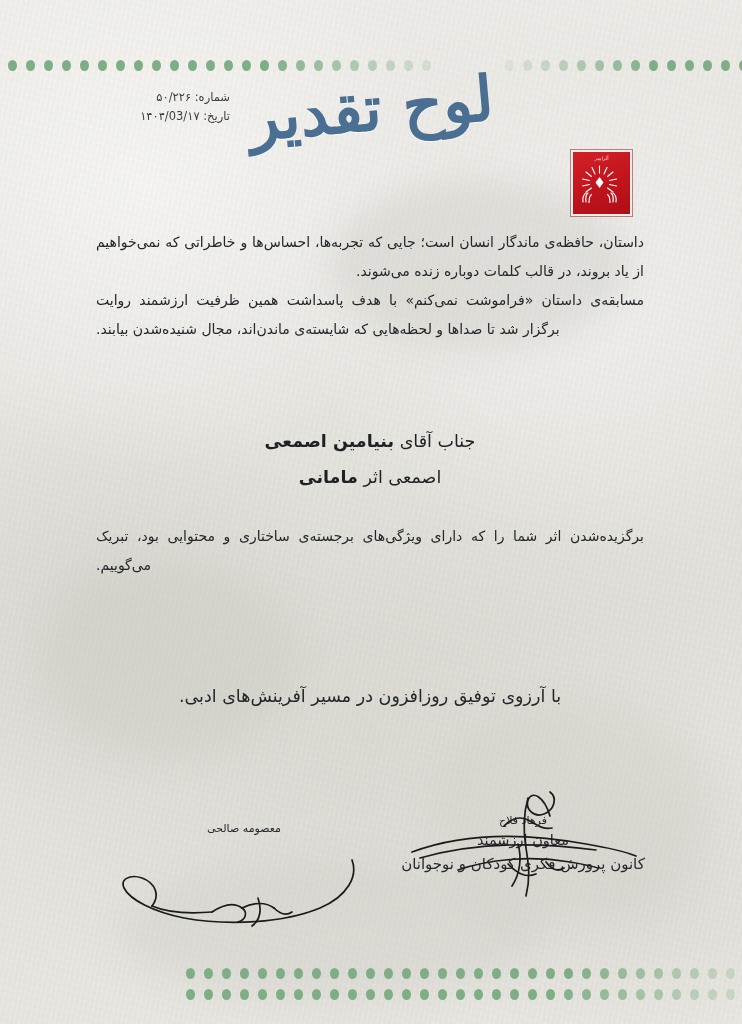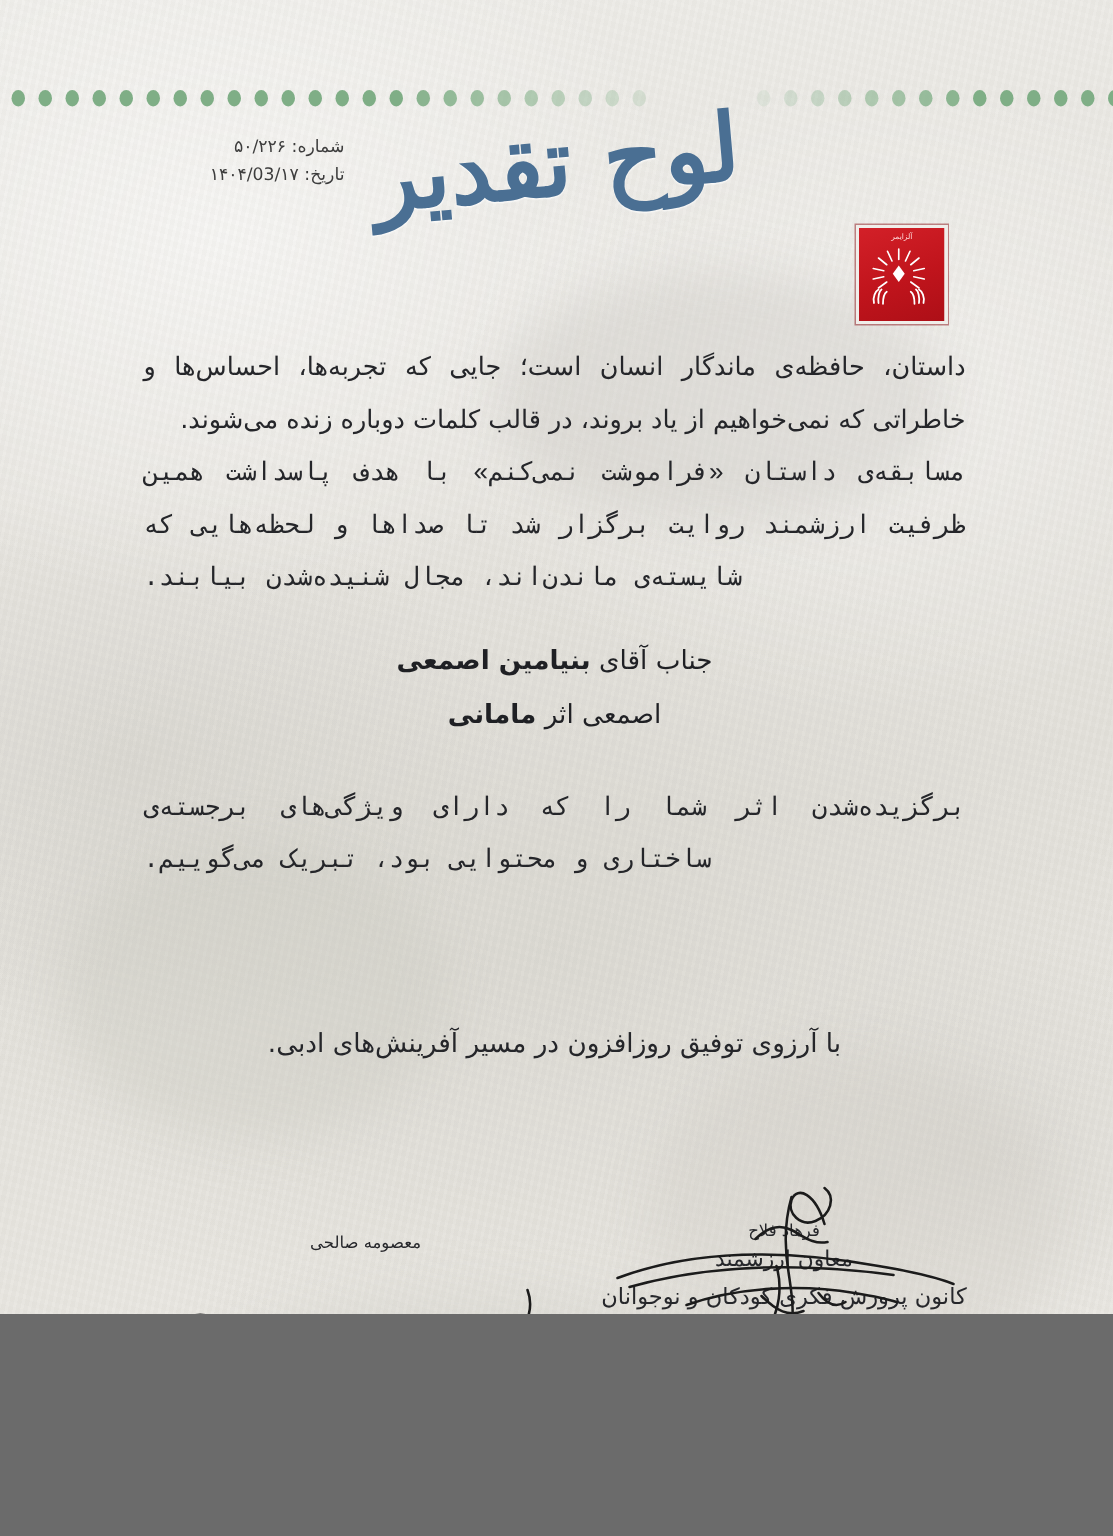--- a/index.html
+++ b/index.html
@@ -4,21 +4,21 @@
 <title>Certificate</title>
 <style>
   html, body {
     margin: 0;
     padding: 0;
     background: #6b6b6b;
   }
   .page {
     position: relative;
     width: 742px;
-    height: 876px;
+    height: 1024px;
     margin: 0 auto;
     overflow: hidden;
     background:
       radial-gradient(ellipse 60% 40% at 20% 18%, rgba(255,255,255,0.55), rgba(255,255,255,0) 70%),
       radial-gradient(ellipse 55% 35% at 78% 30%, rgba(255,255,255,0.40), rgba(255,255,255,0) 70%),
       radial-gradient(ellipse 70% 45% at 50% 72%, rgba(210,208,200,0.45), rgba(255,255,255,0) 75%),
       radial-gradient(ellipse 45% 28% at 12% 58%, rgba(205,203,196,0.40), rgba(255,255,255,0) 75%),
       radial-gradient(ellipse 40% 22% at 88% 88%, rgba(206,204,197,0.35), rgba(255,255,255,0) 75%),
       linear-gradient(170deg, #efeeea 0%, #e9e7e2 35%, #e4e2dc 62%, #eceae5 100%);
     font-family: "DejaVu Sans", "Liberation Sans", sans-serif;
@@ -127,27 +127,27 @@
     color: #ffd9d9;
     letter-spacing: 0.3px;
   }
 
   
   .body-block {
     position: absolute;
     direction: rtl;
     text-align: justify;
     color: #25262a;
-    font-size: 17px;
+    font-size: 14px;
     line-height: 2.08;
   }
   .para-1 { top: 228px; right: 98px; width: 548px; }
   .para-2 { top: 522px; right: 98px; width: 548px; }
   .body-block p { margin: 0; text-align: justify; text-align-last: right; }
-  .body-block p:last-child { text-align-last: left; font-family: Liberation Mono, monospace; }
+  .body-block p:last-child { text-align-last: left; }
 
   .recipient {
     position: absolute;
     top: 424px;
     right: 98px;
     width: 548px;
     direction: rtl;
     text-align: center;
     font-size: 17.5px;
     line-height: 2.05;

